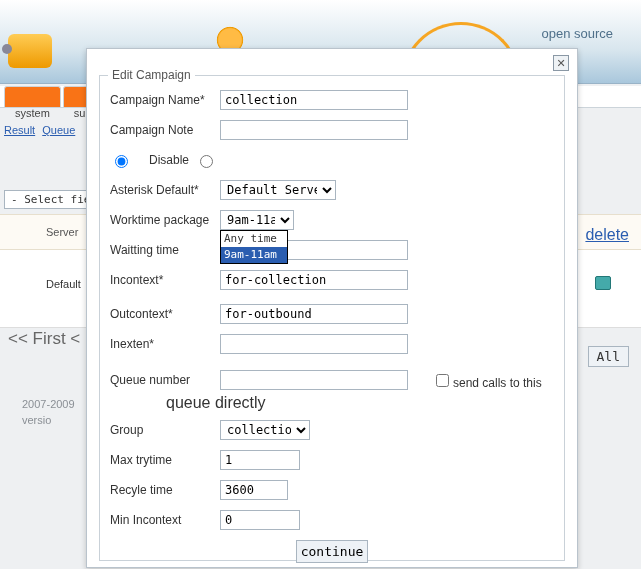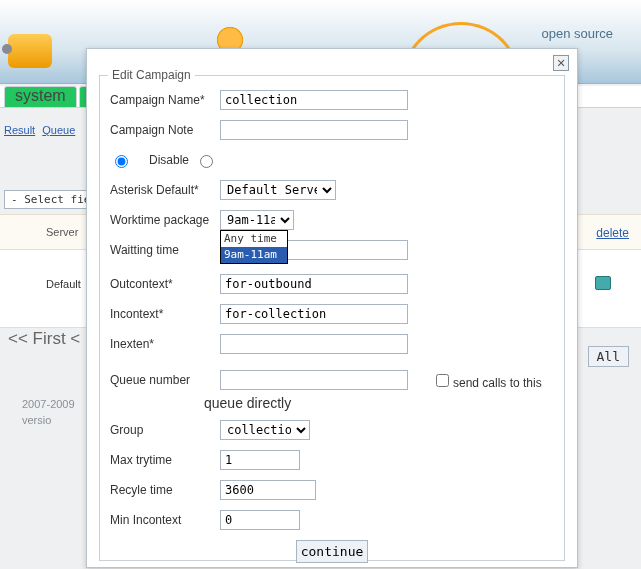--- a/index.html
+++ b/index.html
@@ -52,25 +52,25 @@
   }
   
   .tabs {
     position:absolute; top:86px; left:0; right:0; height:22px;
     background:#fff;
     border-bottom:1px solid #ccd4da;
     padding-left:4px;
     display:flex; gap:2px;
   }
   .tabs span {
-    display:inline-block; padding:0 10px 0 10px;
+    display:inline-block; padding:20px 10px 0 10px;
     border:1px solid #ccd4da; border-bottom:none;
-    background:#22c55e;
+    background:#f97316;
     border-radius:3px 3px 0 0;
-    font-size:16px; color:#444;
+    font-size:11px; color:#444;
   }
   .crumbs {
     position:absolute; top:124px; left:4px;
     font-size:11px;
   }
   .crumbs a { color:#2a5db0; text-decoration:underline; margin-right:4px; cursor:pointer;}
   
   .bg-table {
     position:absolute; top:214px; left:0; right:0; height:36px;
     background:#fdfaf4;
@@ -91,21 +91,21 @@
   .bg-thcell { position:absolute; font-size:11px; color:#555; top:226px; }
   .bg-cell { position:absolute; font-size:11px; color:#333; top:278px; }
   .pager {
     position:absolute; top:329px; left:8px; font-size:17px; color:#666;text-align:center;
   }
   .footer {
     position:absolute; top:396px; left:22px;
     font-size:11px; color:#8a8f95;
   }
   .footer div{line-height:16px;}
-  .delete-link { position:absolute; top:226px; right:12px; font-size:12px; color:#2a5db0; text-decoration:underline;}
+  .delete-link { position:absolute; top:226px; right:12px; font-size:16px; color:#2a5db0; text-decoration:underline;}
   .delete-icon { position:absolute; top:276px; right:30px; width:16px;height:14px; background:#4aa; border:1px solid #277; border-radius:2px;}
   .all-btn { position:absolute; top:346px; right:12px;
     border:1px solid #a9b5c0; background:#eef2f6; padding:2px 8px;
     font-family:monospace; font-size:13px; cursor:pointer;}
   
   .dialog {
     position:absolute;
     top:48px; left:86px;
     width:492px;
     height:520px;
@@ -140,21 +140,21 @@
     border:1px solid #a9b5c0; height:20px; width:188px;
     font-family:monospace; font-size:12px; padding:1px 4px;
     background:#fff;
   }
   .sel {
     border:1px solid #a9b5c0; height:20px;
     font-family:monospace; font-size:12px; padding:0 2px;
     background:#fff;
   }
   .radio { vertical-align:middle; }
-  .subnote { font-size:14px; color:#333; margin-left:94px; line-height:14px; }
+  .subnote { font-size:16px; color:#333; margin-left:56px; line-height:14px; }
   .chkwrap { display:flex; align-items:flex-end; margin-left:24px; }
   .chkwrap input{margin-right:4px;}
   .continue {
     display:block; margin:6px auto 2px auto;
     border:1px solid #a9b5c0; background:#eef2f6;
     font-family:monospace; font-size:13px; padding:3px 4px;
     cursor:pointer;
   }
   .oblig { font-size:11px; color:#444; margin-top:4px; }
   
@@ -234,27 +234,27 @@
         <div class="wt-list">
           <div>Any time</div>
           <div class="hl">9am-11am</div>
         </div>
       </div>
     </div>
     <div class="row">
       <div class="lab">Waitting time</div>
       <input class="inp" value="" style="">
     </div>
+    <div class="row">
+      <div class="lab">Incontext*</div>
+      <input class="inp" value="for-collection" style="">
+    </div>
     <div class="row" style="margin-top:6px">
       <div class="lab">Outcontext*</div>
       <input class="inp" value="for-outbound" style="">
-    </div>
-    <div class="row">
-      <div class="lab">Incontext*</div>
-      <input class="inp" value="for-collection" style="">
     </div>
     <div class="row">
       <div class="lab">Inexten*</div>
       <input class="inp" value="" style="">
     </div>
     <div class="row" style="margin-top:8px">
       <div class="lab">Queue number</div>
       <input class="inp" value="" style="">
       <div class="chkwrap">
         <input type="checkbox" style="">
@@ -268,21 +268,21 @@
       <select class="sel" style="width:90px">
         <option>collection</option>
       </select>
     </div>
     <div class="row">
       <div class="lab">Max trytime</div>
       <input class="inp" style="width: 80px;" value="1">
     </div>
     <div class="row">
       <div class="lab">Recyle time</div>
-      <input class="inp" style="width: 96px;" value="3600">
+      <input class="inp" style="width: 68px;" value="3600">
     </div>
     <div class="row">
       <div class="lab">Min Incontext</div>
       <input class="inp" style="width: 80px;" value="0">
     </div>
 
     <button class="continue">continue</button>
     <div class="oblig">* Obligatory fields</div>
   </div>
 </div>

